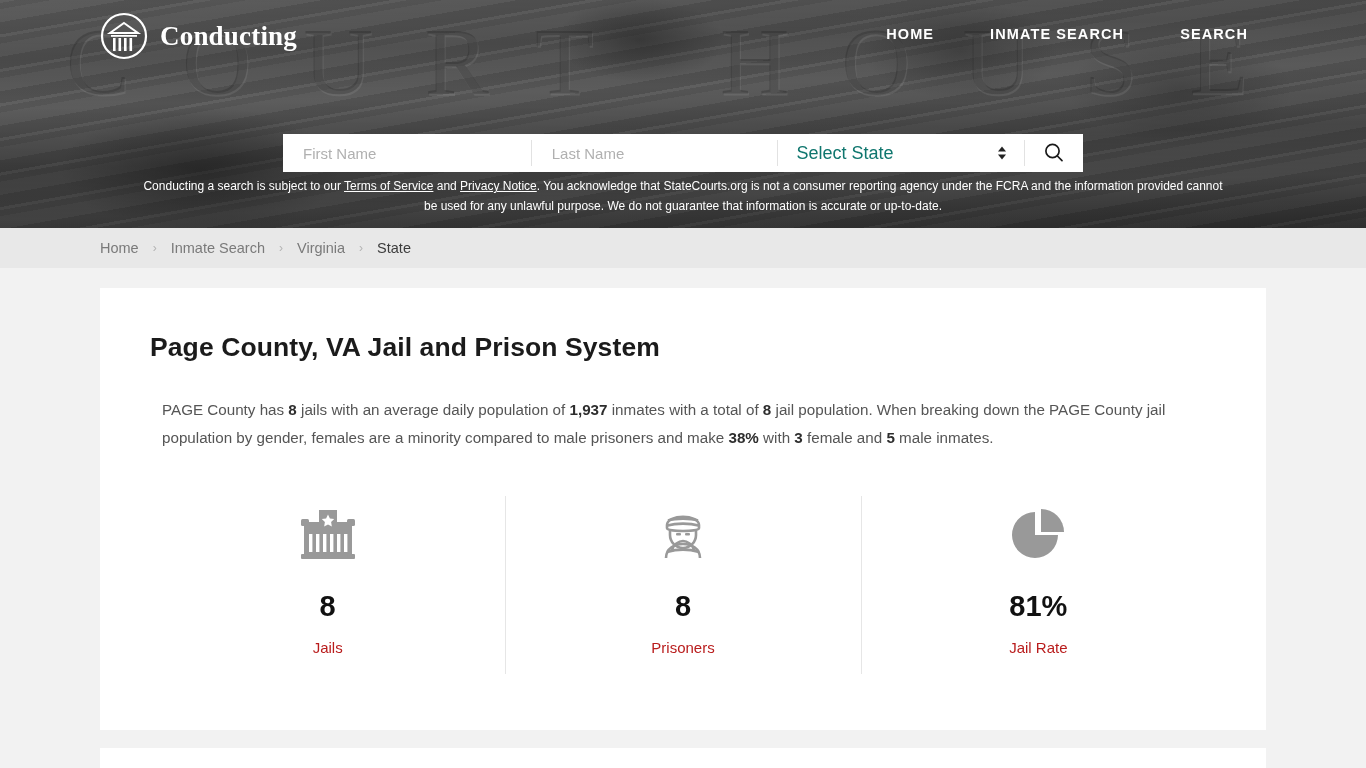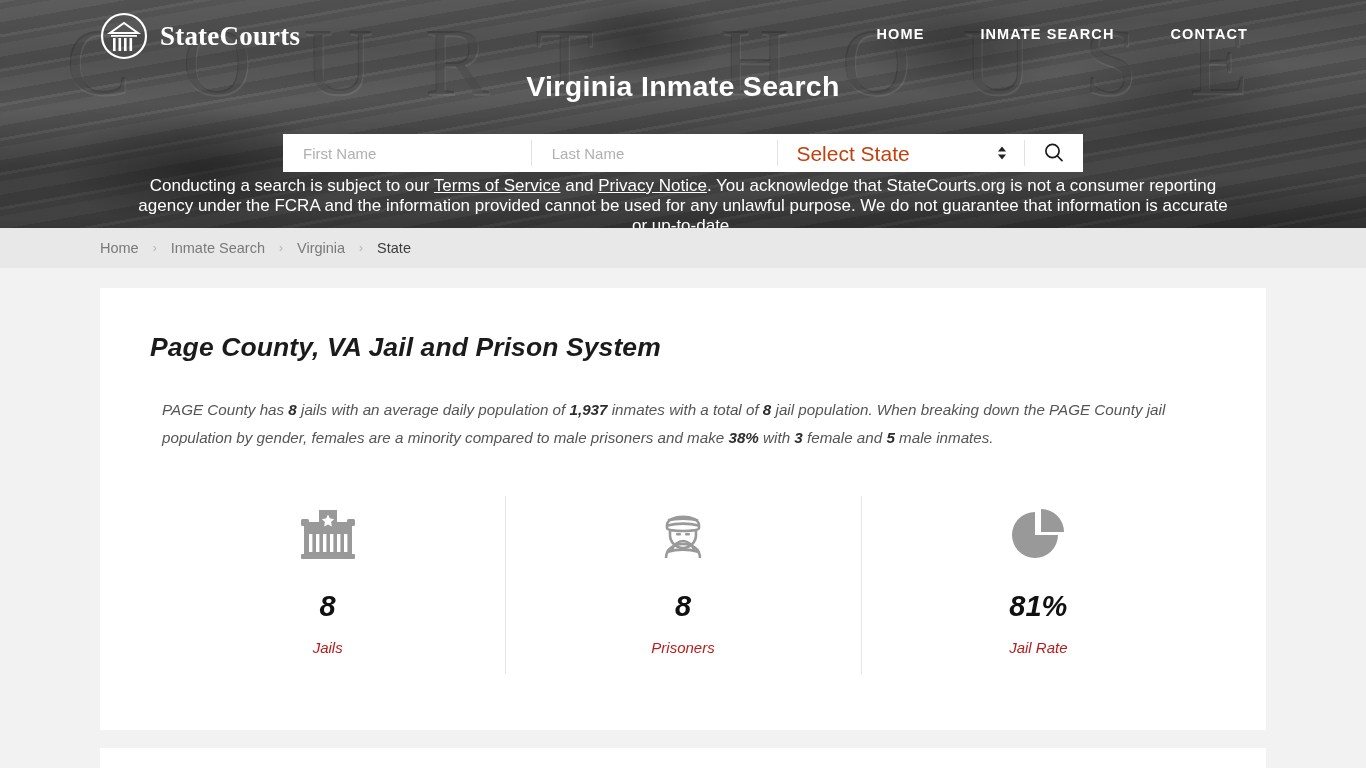--- a/index.html
+++ b/index.html
@@ -94,59 +94,59 @@
   .sb-first { width: 248px; }
   .sb-last  { width: 246px; }
   .sb-div { width: 1px; background: #e2e2e2; margin: 6px 0; }
   .sb-select-wrap {
     width: 246px; position: relative; display: flex; align-items: center;
   }
   .sb-select {
     appearance: none; -webkit-appearance: none;
     border: none; outline: none; background: transparent;
     font-family: "Liberation Sans", sans-serif;
-    font-size: 21px; color: #c2410c;
+    font-size: 18px; color: #0f766e;
     padding: 0 0 0 18px; width: 100%; height: 100%;
   }
   .sb-spin {
     position: absolute; right: 18px; top: 50%; transform: translateY(-50%);
     display: flex; flex-direction: column; gap: 3px; pointer-events: none;
   }
   .sb-spin i {
     width: 0; height: 0; border-left: 4px solid transparent; border-right: 4px solid transparent;
   }
   .sb-spin i.up { border-bottom: 5px solid #222; }
   .sb-spin i.dn { border-top: 5px solid #222; }
   .sb-search {
     width: 58px; background: transparent; border: none; cursor: pointer;
     display: flex; align-items: center; justify-content: center;
   }
 
   .disclaimer {
     position: absolute; left: 137px; top: 176px; width: 1092px;
     text-align: center; color: #ffffff;
-    font-size: 17px; line-height: 20px;
+    font-size: 12px; line-height: 20px;
   }
   .disclaimer a { color: #ffffff; text-decoration: underline; }
 
   
   .crumbbar {
     width: 1366px; height: 40px;
     background: #e8e8e8;
     display: flex; align-items: center;
   }
   .crumbs { margin-left: 100px; display: flex; align-items: center; font-size: 14.5px; }
   .crumbs a { color: #7a7a7a; text-decoration: none; }
   .crumbs .sep { color: #b4b4b4; margin: 0 14px; font-size: 12px; }
   .crumbs .current { color: #3c3c3c; }
 
   
   .page { width: 1366px; }
   .card {
-    margin: 20px auto 0; width: 1166px; background: #ffffff; font-style: italic;
+    margin: 20px auto 0; width: 1166px; background: #ffffff;
   }
   .card-1 { height: 442px; padding: 44px 50px 0; }
   .card-2 { height: 60px; margin-top: 18px; }
 
   .title {
     font-size: 26.5px; font-weight: 700; color: #1b1b1b;
     letter-spacing: .1px; margin-bottom: 33px;
   }
   .intro {
     font-size: 15.2px; line-height: 28px; color: #555555;
@@ -185,30 +185,29 @@
     <div class="logo">
       <svg class="logo-mark" viewBox="0 0 48 48">
         <circle cx="24" cy="24" r="22" fill="none" stroke="#ffffff" stroke-width="2.2"></circle>
         <path d="M24 11 L38 21 L10 21 Z" fill="none" stroke="#ffffff" stroke-width="2"></path>
         <rect x="11" y="23" width="26" height="1.8" fill="#ffffff"></rect>
         <rect x="13" y="26" width="2.6" height="13" fill="#ffffff"></rect>
         <rect x="18.5" y="26" width="2.6" height="13" fill="#ffffff"></rect>
         <rect x="24" y="26" width="2.6" height="13" fill="#ffffff"></rect>
         <rect x="29.5" y="26" width="2.6" height="13" fill="#ffffff"></rect>
       </svg>
-      <span class="logo-text">StateCourts</span>
+      <span class="logo-text">Conducting</span>
     </div>
 
     <nav class="nav">
       <a href="#">HOME</a>
       <a href="#">INMATE SEARCH</a>
-      <a href="#">CONTACT</a>
+      <a href="#">SEARCH</a>
     </nav>
 
-    <h1 class="hero-title">Virginia Inmate Search</h1>
 
     <div class="searchbar">
       <input class="sb-field sb-first" type="text" placeholder="First Name" style="">
       <div class="sb-div"></div>
       <input class="sb-field sb-last" type="text" placeholder="Last Name" style="">
       <div class="sb-div"></div>
       <div class="sb-select-wrap">
         <select class="sb-select">
           <option>Select State</option>
         </select>

